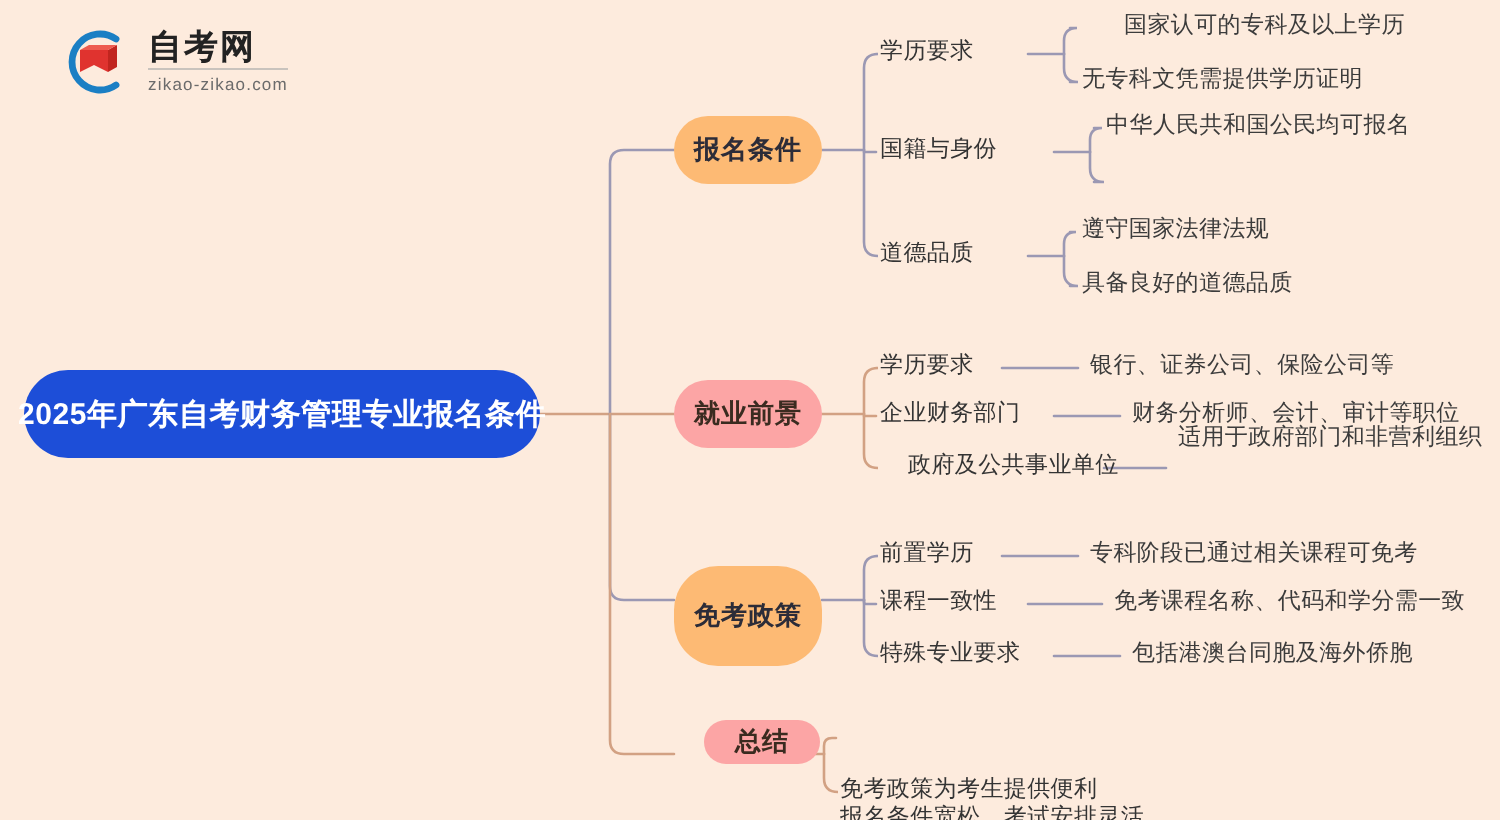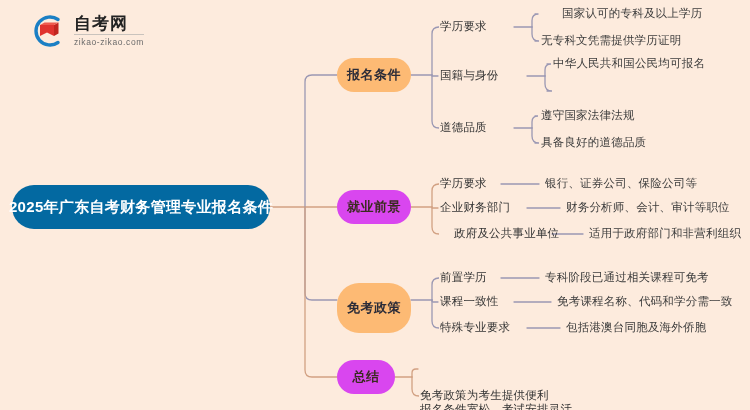--- a/index.html
+++ b/index.html
@@ -68,39 +68,39 @@
   
   .node {
     position: absolute;
     display: flex;
     align-items: center;
     justify-content: center;
     box-sizing: border-box;
     white-space: nowrap;
   }
   .node-root {
-    background: #0369a1;
+    background: #1d4ed8;
     color: #ffffff;
     font-size: 15px;
     font-weight: bold;
     border-radius: 26px;
     letter-spacing: 0.3px;
   }
   .node-branch {
     font-size: 13px;
     font-weight: bold;
     border-radius: 22px;
     letter-spacing: 0.5px;
   }
   .tone-purple {
     background: #fdba74;
     color: #2c2c38;
   }
   .tone-tan {
-    background: #d946ef;
+    background: #fca5a5;
     color: #3a2b20;
   }
 
   .leaf {
     position: absolute;
     font-size: 11.5px;
     color: #3a3a3a;
     white-space: nowrap;
     line-height: 1;
     letter-spacing: 0.2px;
@@ -221,21 +221,21 @@
   <div class="leaf leaf-2" style="left:440px; top:202px;">
     <span>企业财务部门</span>
   </div>
   <div class="leaf leaf-3" style="left:566px; top:202px;">
     <span>财务分析师、会计、审计等职位</span>
   </div>
 
   <div class="leaf leaf-2" style="left:440px; top:228px;margin-left:14px;">
     <span>政府及公共事业单位</span>
   </div>
-  <div class="leaf leaf-3" style="left:589px; top:228px;text-align:center;">
+  <div class="leaf leaf-3" style="left:589px; top:214px;text-align:center;">
     <span>适用于政府部门和非营利组织</span>
   </div>
 
   <div class="node node-branch tone-purple" style="left:337px; top:283px; width:74px; height:50px;">
     <span>免考政策</span>
   </div>
 
   <div class="leaf leaf-2" style="left:440px; top:272px;font-family:Liberation Mono, monospace;">
     <span>前置学历</span>
   </div>
@@ -250,21 +250,21 @@
     <span>免考课程名称、代码和学分需一致</span>
   </div>
 
   <div class="leaf leaf-2" style="left:440px; top:322px;">
     <span>特殊专业要求</span>
   </div>
   <div class="leaf leaf-3" style="left:566px; top:322px;">
     <span>包括港澳台同胞及海外侨胞</span>
   </div>
 
-  <div class="node node-branch tone-tan" style="left:337px; top:360px; width:58px; height:34px;font-family:Liberation Serif, serif;">
+  <div class="node node-branch tone-tan" style="left:352px; top:360px; width:58px; height:22px;font-family:Liberation Serif, serif;">
     <span>总结</span>
   </div>
 
   <div class="leaf leaf-2" style="left:420px; top:363px;margin-top:41px;">
     <span>报名条件宽松，考试安排灵活</span>
   </div>
   <div class="leaf leaf-2" style="left:420px; top:390px;">
     <span>免考政策为考生提供便利</span>
   </div>
 

